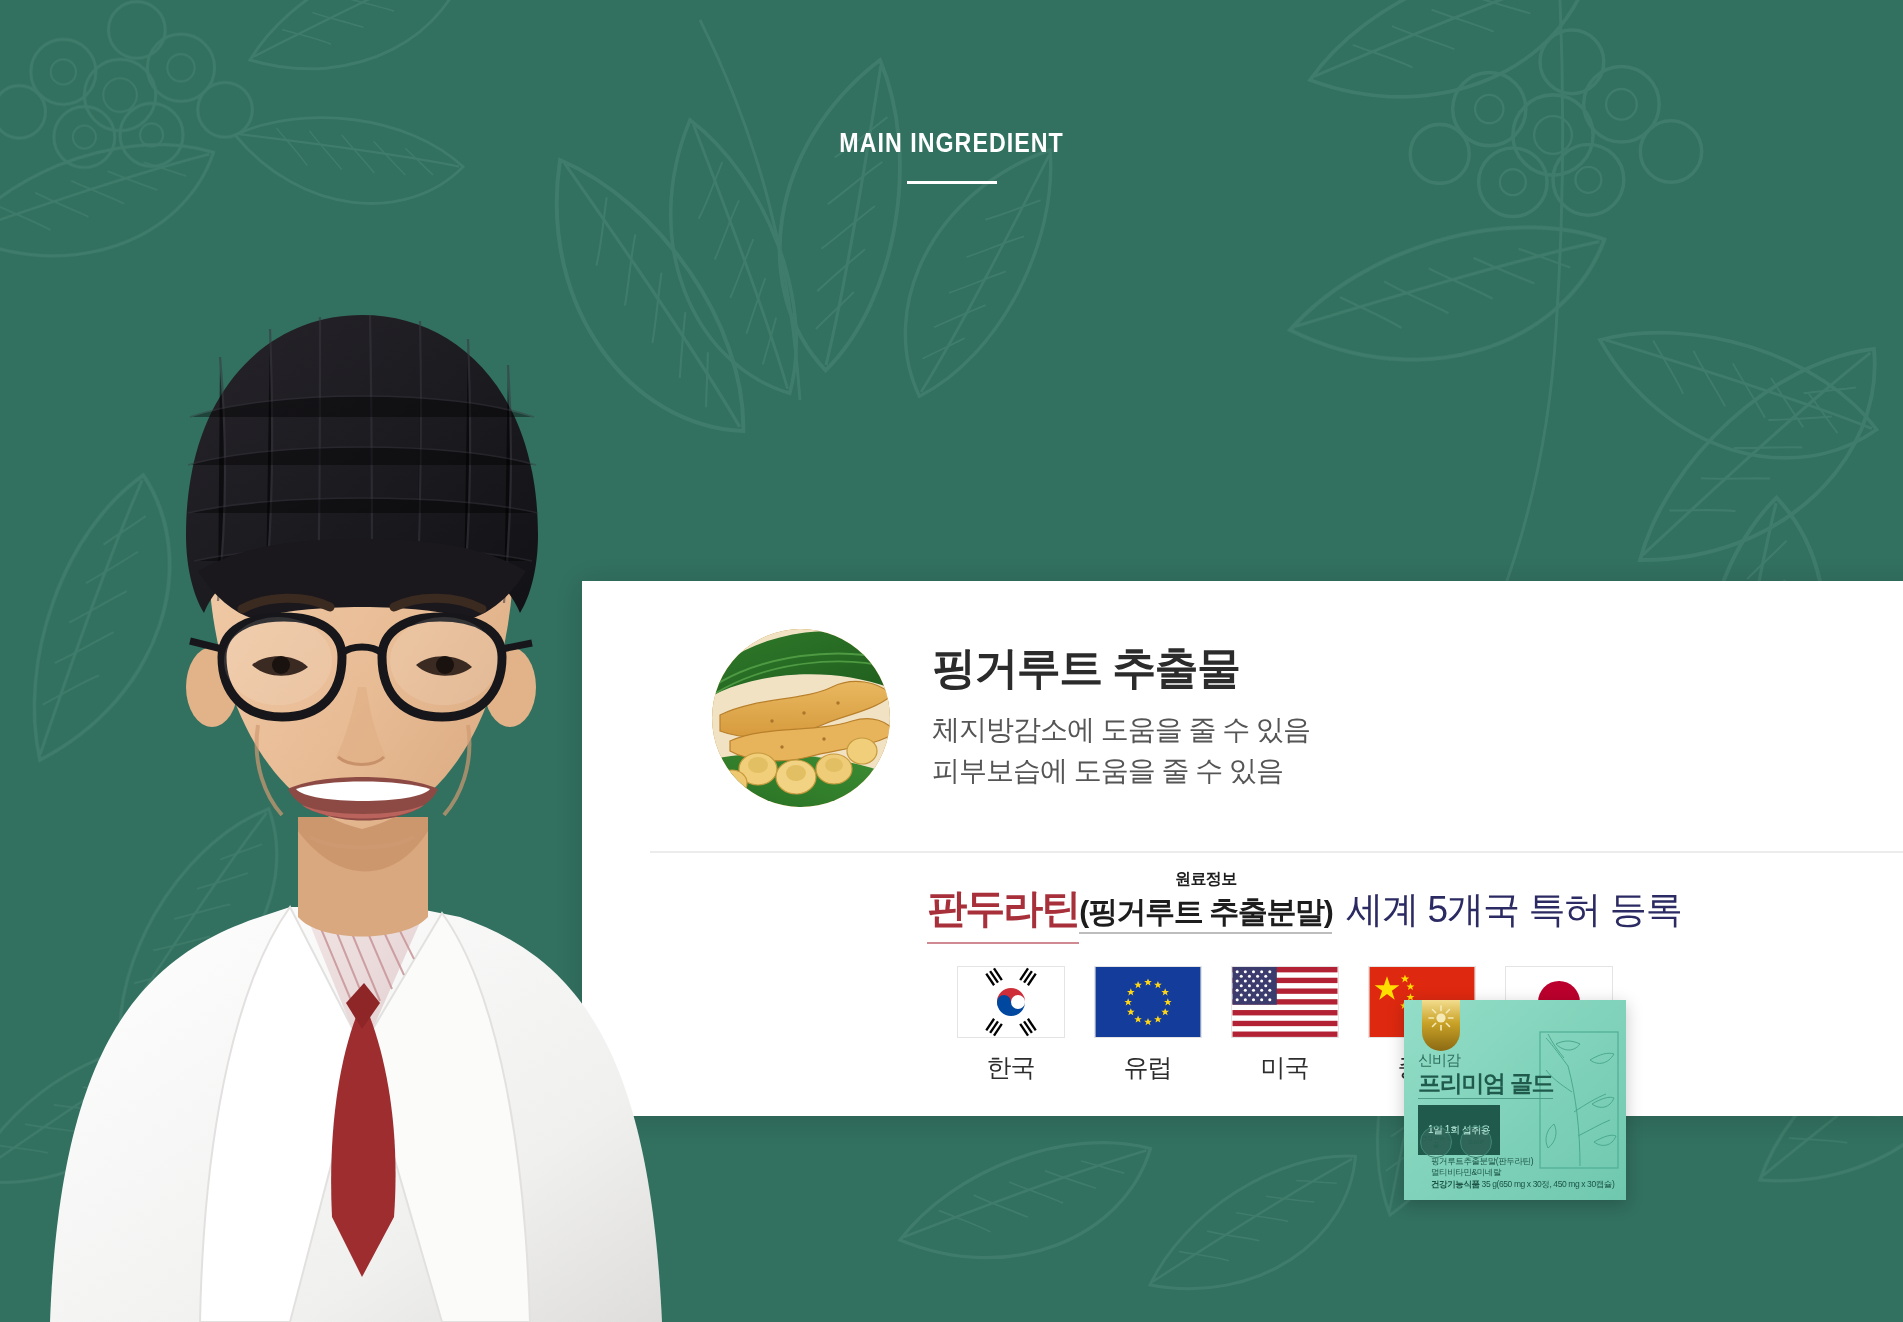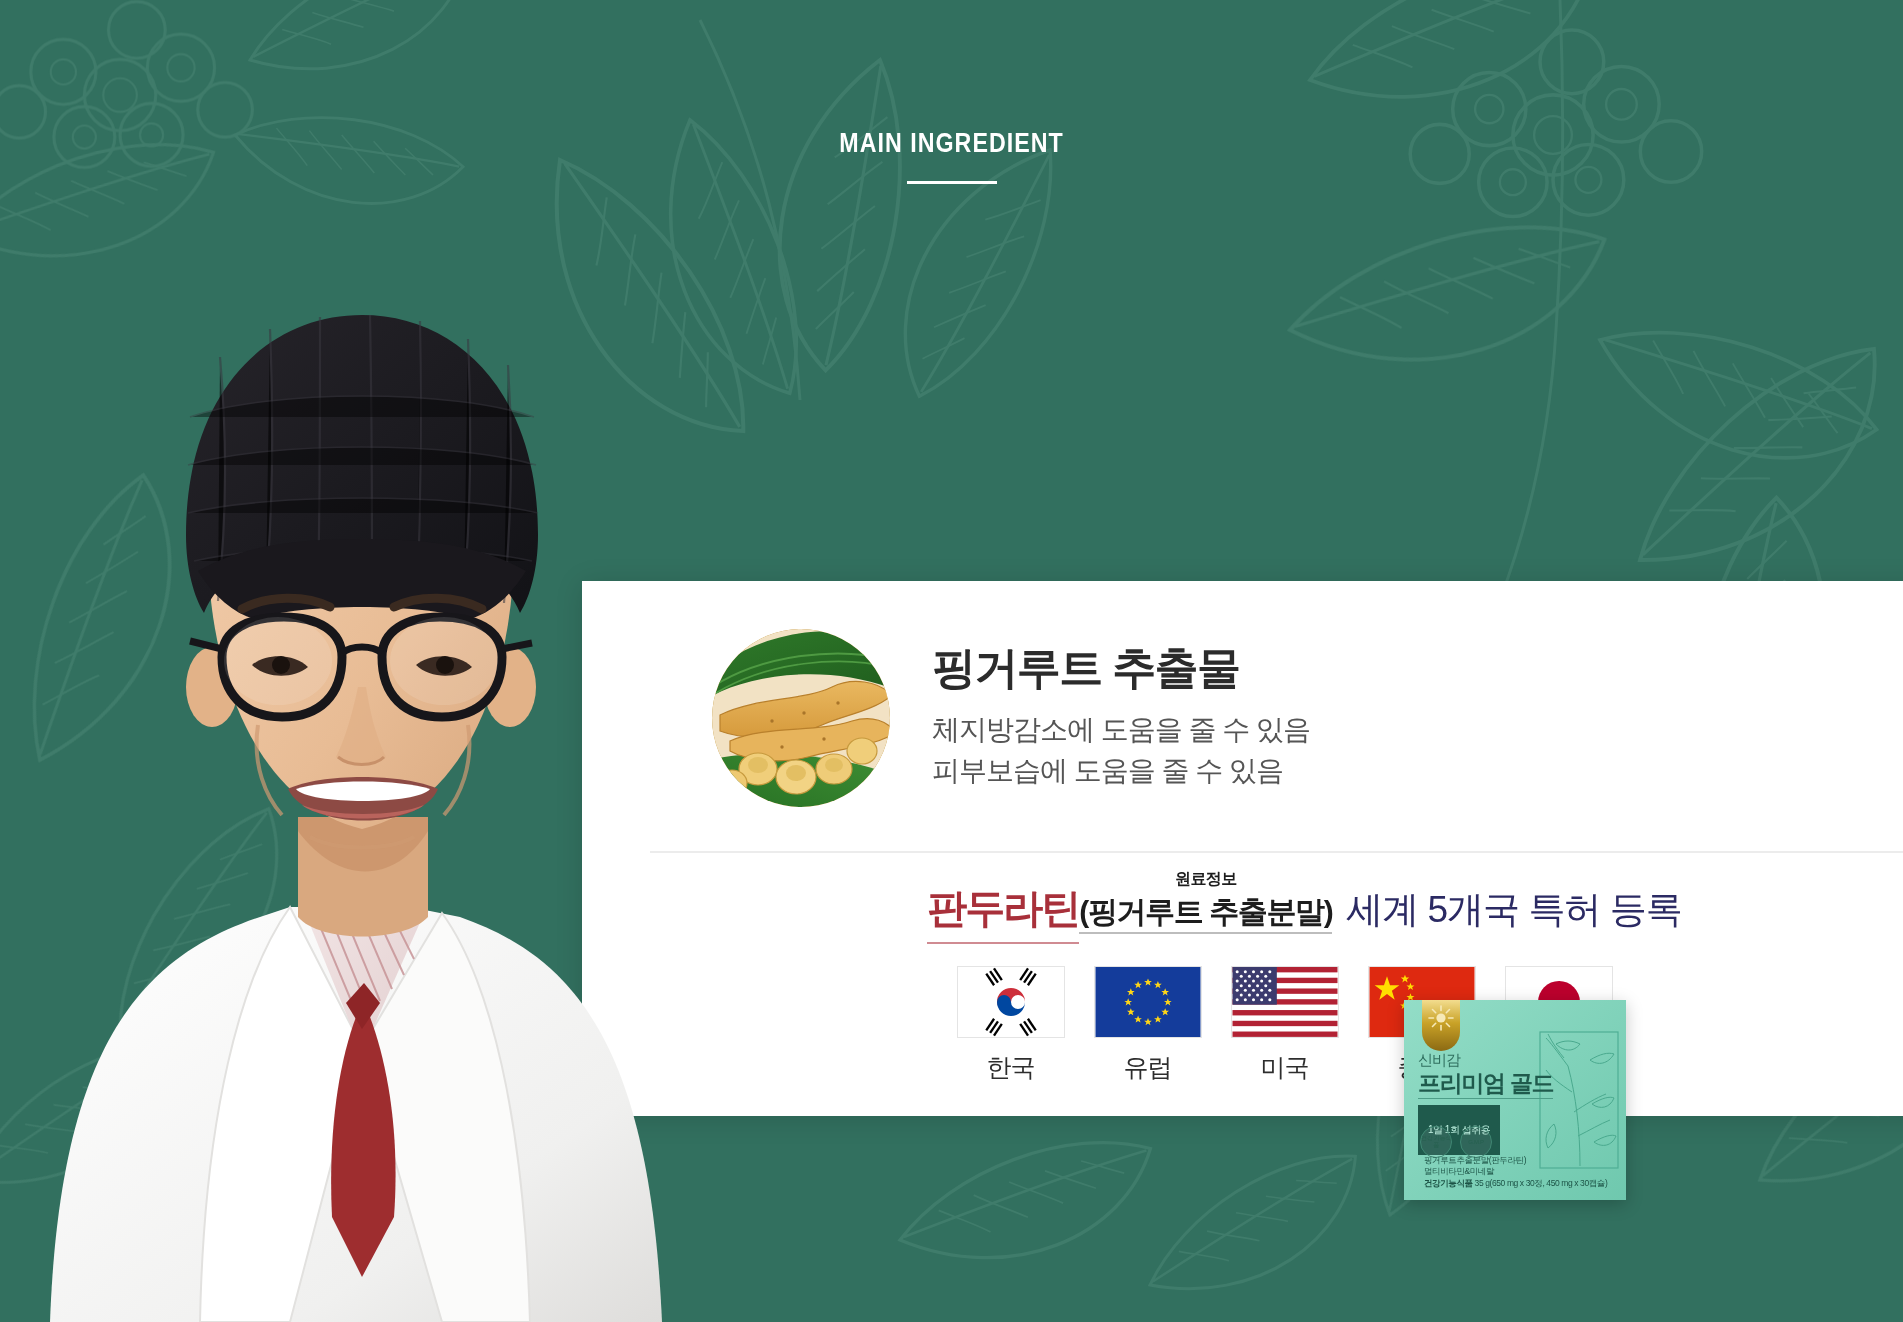--- a/index.html
+++ b/index.html
@@ -284,29 +284,29 @@
   .pkg-badge {
     width: 30px; height: 30px; border-radius: 50%;
     border: 1px solid #3f8672;
     color: #25604f; font-size: 6px;
     display:flex; align-items:center; justify-content:center;
     text-align:center; line-height: 1.1; letter-spacing:-0.3px;
     background: rgba(255,255,255,0.08);
   }
   .pkg-fine {
     position: absolute;
-    left: 20px; right: 10px;
+    left: 27px; right: 10px;
     bottom: 10px;
     z-index: 3;
     color: #1c5346;
     font-size: 8.5px;
     line-height: 1.35;
     letter-spacing: -0.4px;
   }
-  .pkg-fine .b { font-weight: 700; font-family: Liberation Mono, monospace; }
+  .pkg-fine .b { font-weight: 700; }
 </style>
 </head>
 <body>
 
 <div id="stage">
 
   <div class="bg-art">
     <svg viewBox="0 0 1903 1322" preserveAspectRatio="none" xmlns="http://www.w3.org/2000/svg">
       <defs>
         <g id="leafShape">

